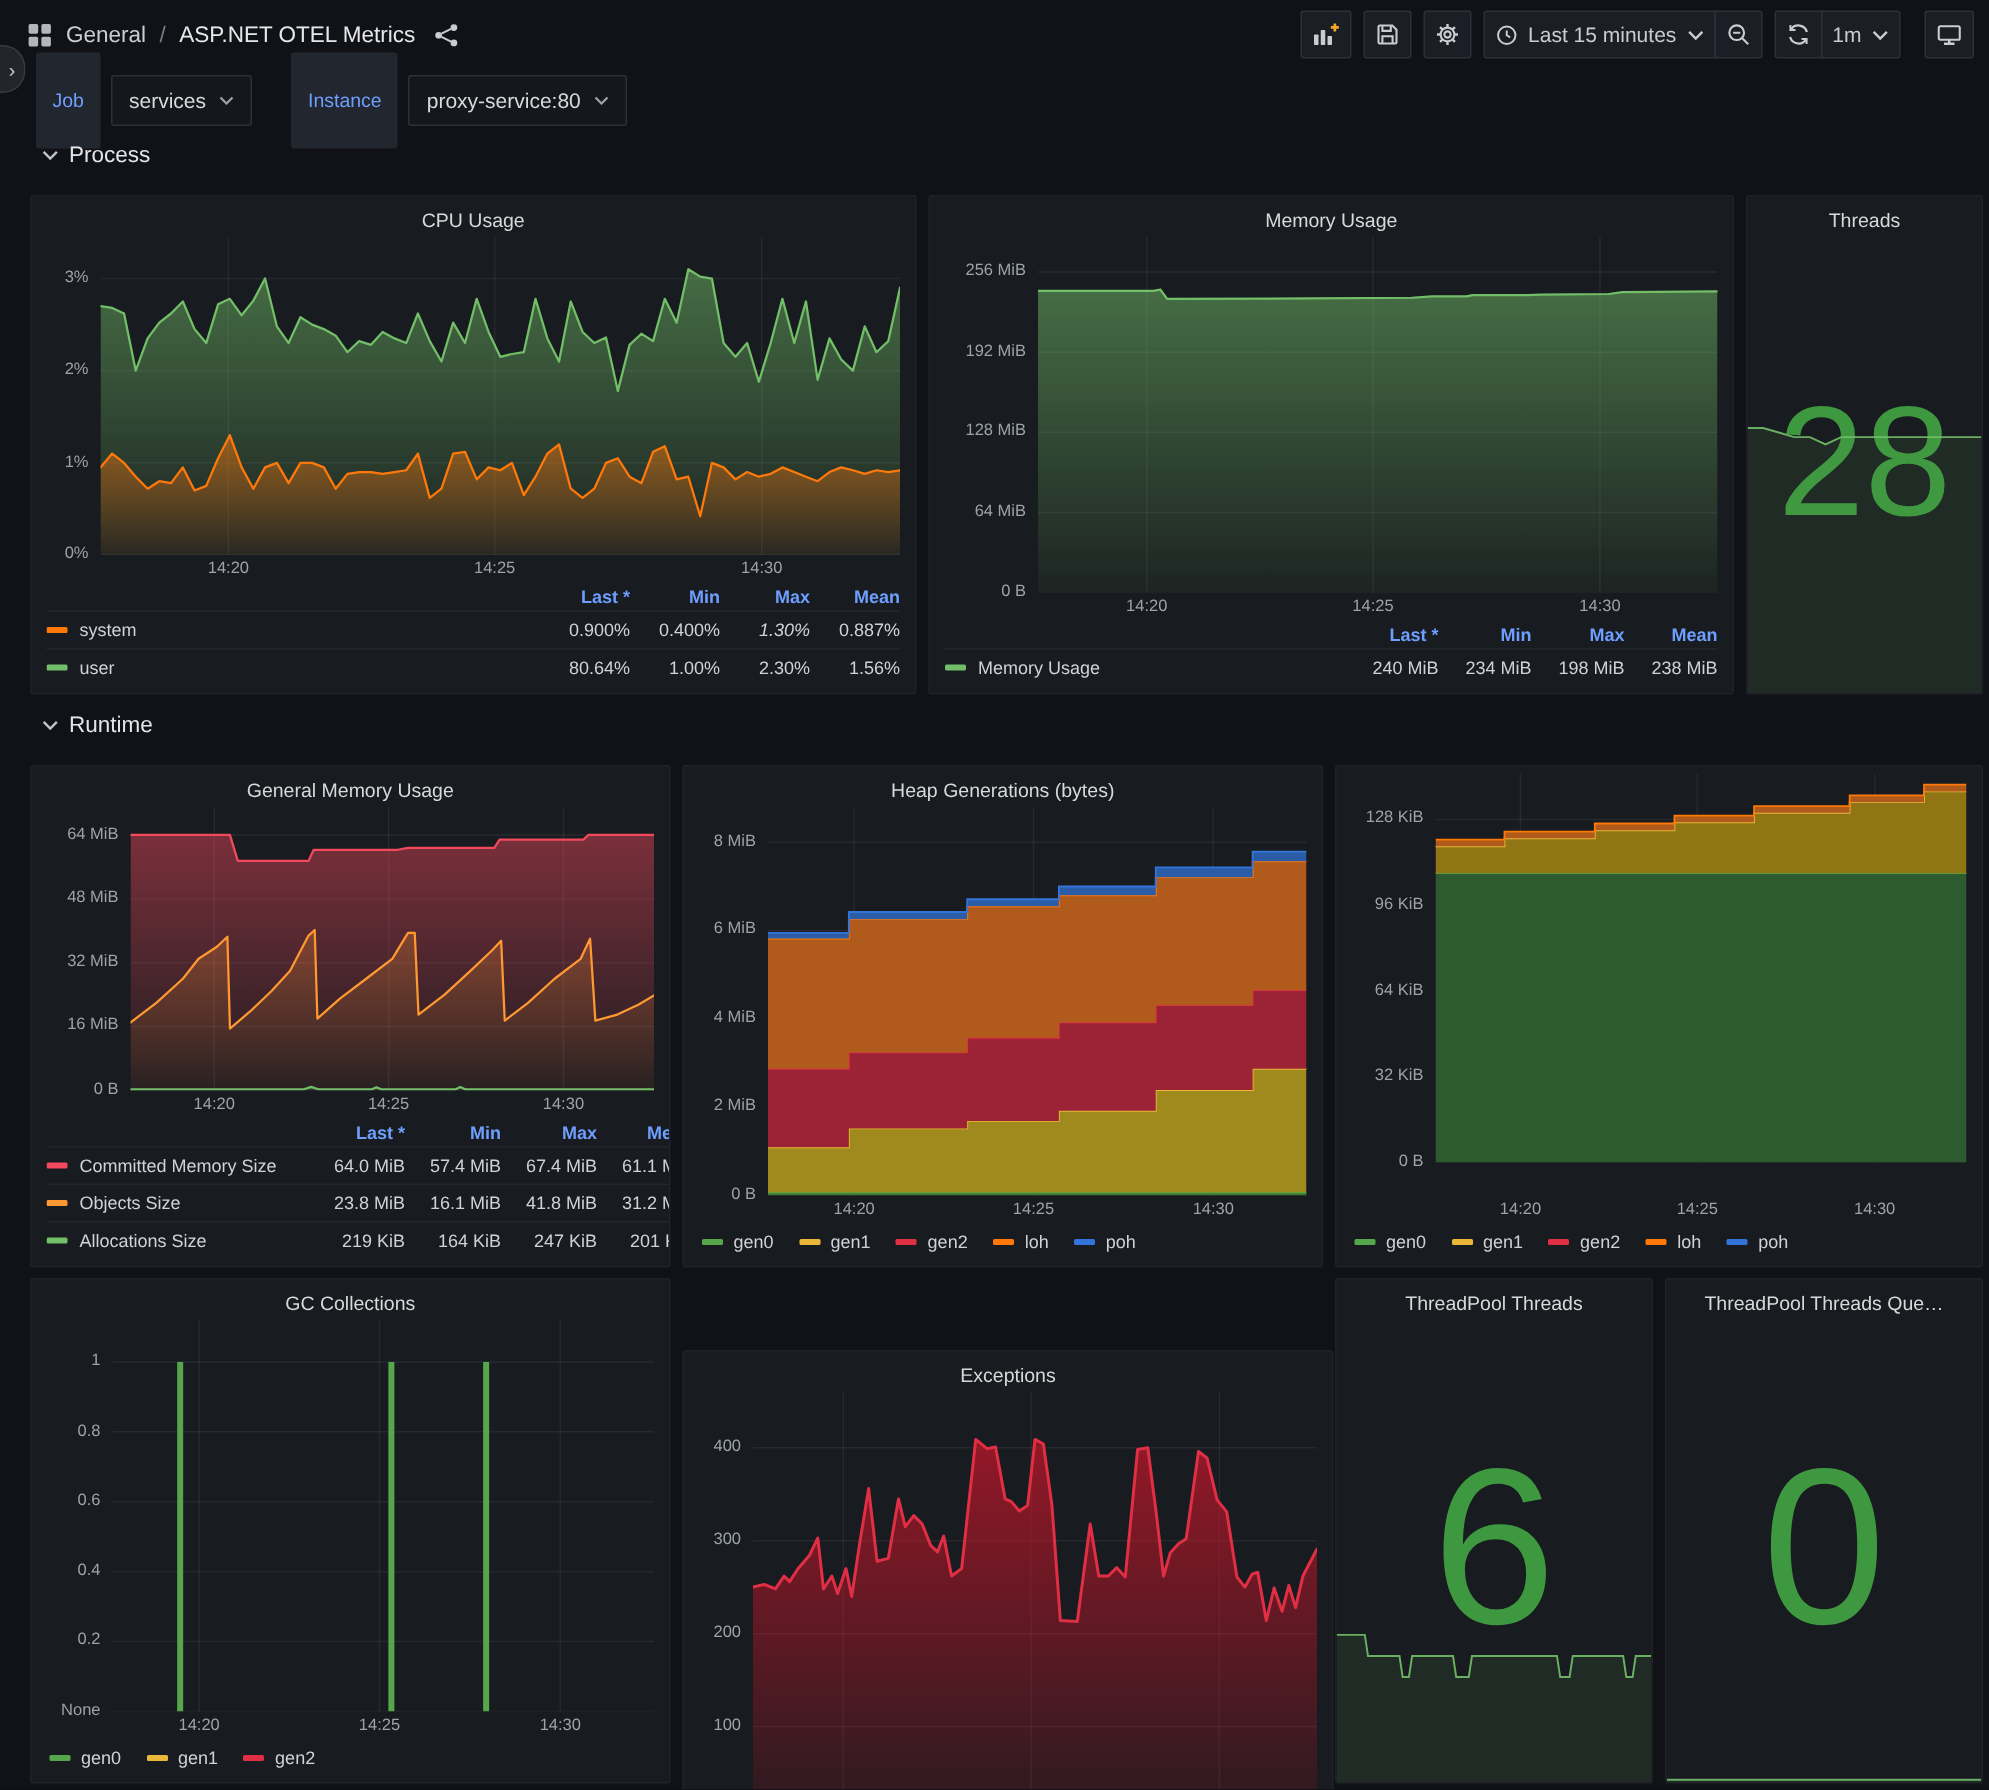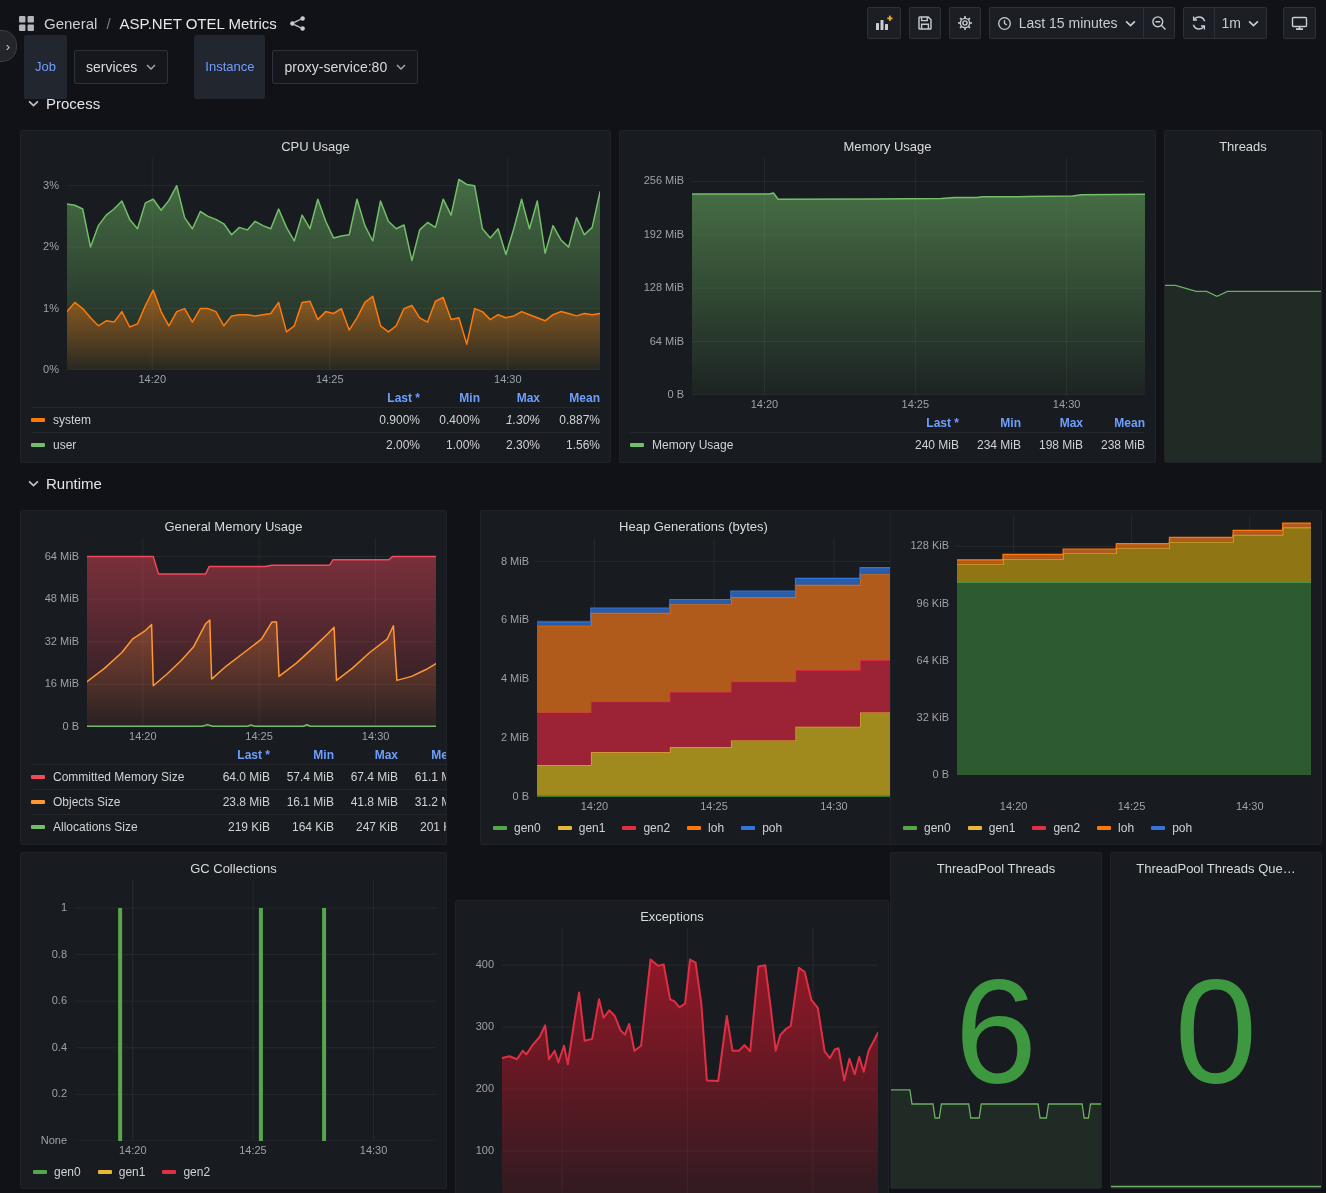--- a/index.html
+++ b/index.html
@@ -266,21 +266,21 @@
             <div class="lt-val" style="width: 60px;">0.900%</div>
             <div class="lt-val" style="width: 60px;">0.400%</div>
             <div class="lt-val" style="width: 60px; font-style: italic;">1.30%</div>
             <div class="lt-val" style="width: 60px; text-align: right;">0.887%</div>
           </div>
           <div class="lt-row">
             <div class="lt-name">
               <div class="swatch" style="background: rgb(115, 191, 105);"></div>
               <span>user</span>
             </div>
-            <div class="lt-val" style="width: 60px;">2.00%</div>
+            <div class="lt-val" style="width: 60px;">80.64%</div>
             <div class="lt-val" style="width: 60px;">1.00%</div>
             <div class="lt-val" style="width: 60px;">2.30%</div>
             <div class="lt-val" style="width: 60px;">1.56%</div>
           </div>
         </div>
       </div>
   </div>
   <div class="panel" style="left:619px;top:130px;width:537px;height:333px;">
     <div class="panel-title">Memory Usage</div>
     <div class="chart-block" id="c-mem">
@@ -334,20 +334,23 @@
             <div class="lt-val" style="width: 62px;">240 MiB</div>
             <div class="lt-val" style="width: 62px;">234 MiB</div>
             <div class="lt-val" style="width: 62px;">198 MiB</div>
             <div class="lt-val" style="width: 62px;">238 MiB</div>
           </div>
         </div>
       </div>
   </div>
   <div class="panel" id="p-threads" style="left:1164px;top:130px;width:158px;height:333px;">
     <div class="panel-title">Threads</div>
+    <div class="stat-area" id="s-threads">
+        <div class="stat-value" style="font-size: 104px; color: rgb(62, 152, 64);">28</div>
+      </div>
   <div class="spark" style="height: 182px;"><svg width="156" height="182">
           <path d="M0 5.3L10.4 5.3L20.8 8.3L31.2 11.4L41.6 11.4L52.0 16.3L62.4 11.4L72.8 11.4L83.2 11.4L93.6 11.4L104.0 11.4L114.4 11.4L124.8 11.4L135.2 11.4L145.6 11.4L156.0 11.4L156 182L0 182Z" fill="rgba(86,166,75,0.12)"></path>
           <path d="M0 5.3L10.4 5.3L20.8 8.3L31.2 11.4L41.6 11.4L52.0 16.3L62.4 11.4L72.8 11.4L83.2 11.4L93.6 11.4L104.0 11.4L114.4 11.4L124.8 11.4L135.2 11.4L145.6 11.4L156.0 11.4" fill="none" stroke="rgba(115,191,105,0.9)" stroke-width="1.3"></path>
         </svg></div>
     </div>
 
   <div class="section-header" style="left:28px;top:475px;">
     <span class="icon">
       <svg width="11" height="7" viewBox="0 0 10 6" fill="none" stroke="#c0c3c8" stroke-width="1.5">
           <path d="M1 1l4 4 4-4"></path>
@@ -443,21 +446,21 @@
               <span>Allocations Size</span>
             </div>
             <div class="lt-val" style="width: 64px;">219 KiB</div>
             <div class="lt-val" style="width: 64px;">164 KiB</div>
             <div class="lt-val" style="width: 64px;">247 KiB</div>
             <div class="lt-val" style="width: 64px;">201 KiB</div>
           </div>
         </div>
       </div>
   </div>
-  <div class="panel" style="left:480px;top:510px;width:427px;height:335px;">
+  <div class="panel" style="left:455px;top:510px;width:427px;height:335px;">
     <div class="panel-title">Heap Generations (bytes)</div>
     <div class="chart-block" id="c-heapgen">
         <div class="plot-row">
           <div class="y-axis" style="width: 46px;">
             <div class="y-tick" style="top: 252px;">0 B</div>
             <div class="y-tick" style="top: 193.136px;">2 MiB</div>
             <div class="y-tick" style="top: 134.273px;">4 MiB</div>
             <div class="y-tick" style="top: 75.4091px;">6 MiB</div>
             <div class="y-tick" style="top: 16.5455px;">8 MiB</div>
           </div>

